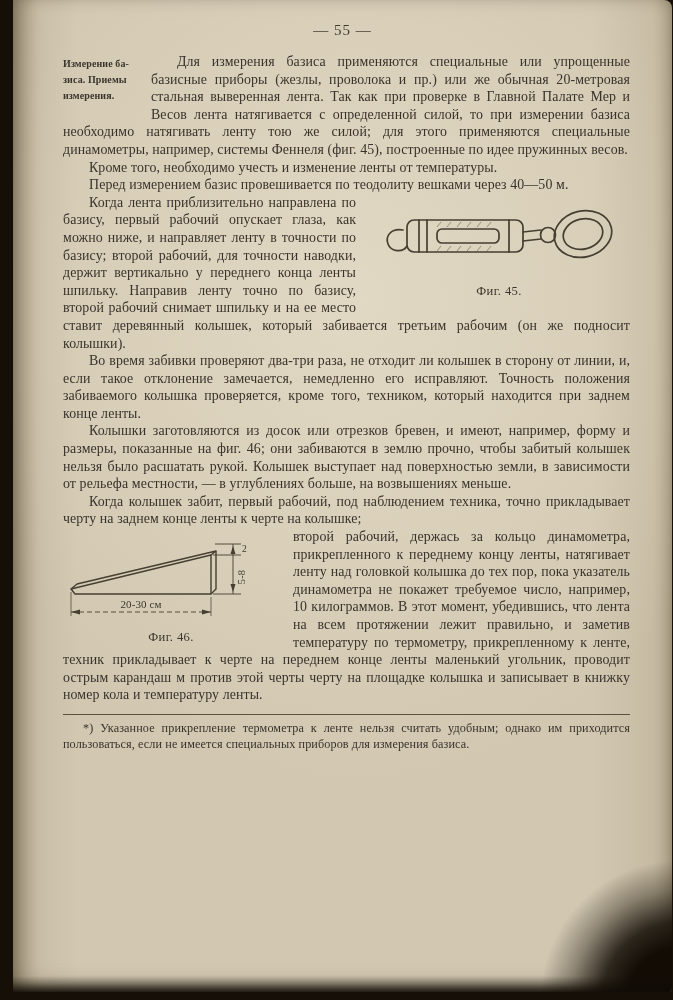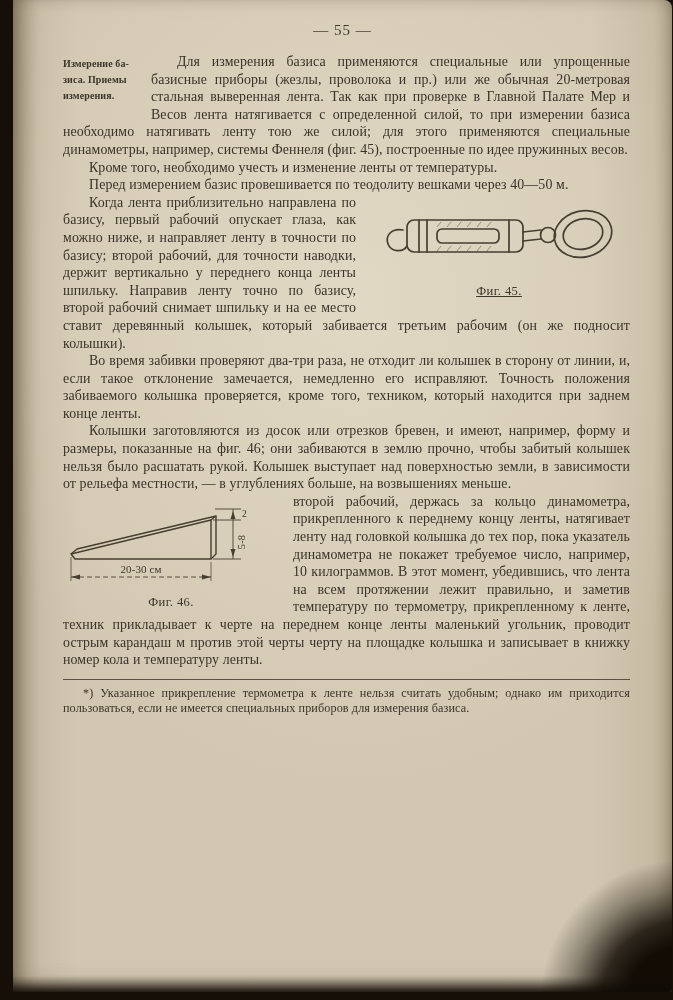--- a/index.html
+++ b/index.html
@@ -17,21 +17,21 @@
                 inset -6px 0 18px -10px rgba(40,30,14,.35);
     overflow:hidden; color:#39322a;
   }
   .page-number { margin-top:22px; text-align:center; font-size:15px; letter-spacing:1px; color:#423a2e; }
   .content { padding:14px 42px 0 50px; font-size:13.9px; line-height:17.6px; text-align:justify; letter-spacing:.1px; }
   .para { text-indent:26px; }
   .cont { text-indent:0; }
   .margin-note { float:left; width:78px; margin:3px 10px 2px 0; font-weight:bold; font-size:10px;
     line-height:16px; text-align:left; text-indent:0; color:#3b342b; }
   .figwrap { text-indent:0; text-align:center; color:#3c352a; }
-  .figwrap.right { float:right; width:262px; margin:2px 0 2px 12px;text-decoration:underline; }
+  .figwrap.right { float:right; width:262px; margin:2px 0 2px 12px; }
   .figwrap.left  { float:left;  width:216px; margin:4px 14px 2px 0; }
   .figwrap svg { display:block; margin:0 auto; }
   .figcap { display:block; font-size:12.6px; margin-top:3px; letter-spacing:.4px; }
   .footnote { clear:both; margin-top:10px; }
   .rule { border-top:1px solid #5a5240; width:100%; }
   .fn-text { font-size:12.2px; line-height:15.6px; padding-top:6px; text-indent:20px; text-align:justify; }
   .corner-shadow { position:absolute; right:-8px; bottom:-8px; width:190px; height:170px; pointer-events:none;
     background:radial-gradient(circle at 100% 100%, #120c05 0 52px, rgba(18,12,5,.85) 78px, rgba(18,12,5,.35) 110px, rgba(18,12,5,0) 140px); }
   .bottom-shadow { position:absolute; left:0; right:0; bottom:0; height:16px; pointer-events:none;
     background:linear-gradient(to top, rgba(16,11,5,.85), rgba(16,11,5,.3) 55%, rgba(16,11,5,0)); }
@@ -90,20 +90,21 @@
         </span>
       </p>
 
       <p class="para"><span>Когда лента приблизительно направлена по базису, первый рабочий опускает глаза, как можно ниже, и направляет ленту в точности по базису; второй рабочий, для точности наводки, держит вертикально у переднего конца ленты шпильку. Направив ленту точно по базису, второй рабочий снимает шпильку и на ее место ставит деревянный колышек, который забивается третьим рабочим (он же подносит колышки).</span></p>
 
       <p class="para"><span>Во время забивки проверяют два-три раза, не отходит ли колышек в сторону от линии, и, если такое отклонение замечается, немедленно его исправляют. Точность положения забиваемого колышка проверяется, кроме того, техником, который находится при заднем конце ленты.</span></p>
 
       <p class="para"><span>Колышки заготовляются из досок или отрезков бревен, и имеют, например, форму и размеры, показанные на фиг. 46; они забиваются в землю прочно, чтобы забитый колышек нельзя было расшатать рукой. Колышек выступает над поверхностью земли, в зависимости от рельефа местности, — в углублениях больше, на возвышениях меньше.</span></p>
 
 
+      <p class="para"><span>Когда колышек забит, первый рабочий, под наблюдением техника, точно прикладывает черту на заднем конце ленты к черте на колышке;</span></p>
 
       <p class="para cont">
         <span class="figwrap left">
           <svg viewBox="0 0 212 94" width="212" height="94">
             <g fill="none" stroke="#463e30" stroke-width="1.4" stroke-linejoin="round">
               <path d="M6 57 L146 23 L146 62 L10 62 Z"></path>
               <path d="M6 57 L12 52 L151 19 L146 23"></path>
               <path d="M146 62 L151 57 L151 19"></path>
             </g>
             <g stroke="#463e30" stroke-width="0.9" fill="none">

